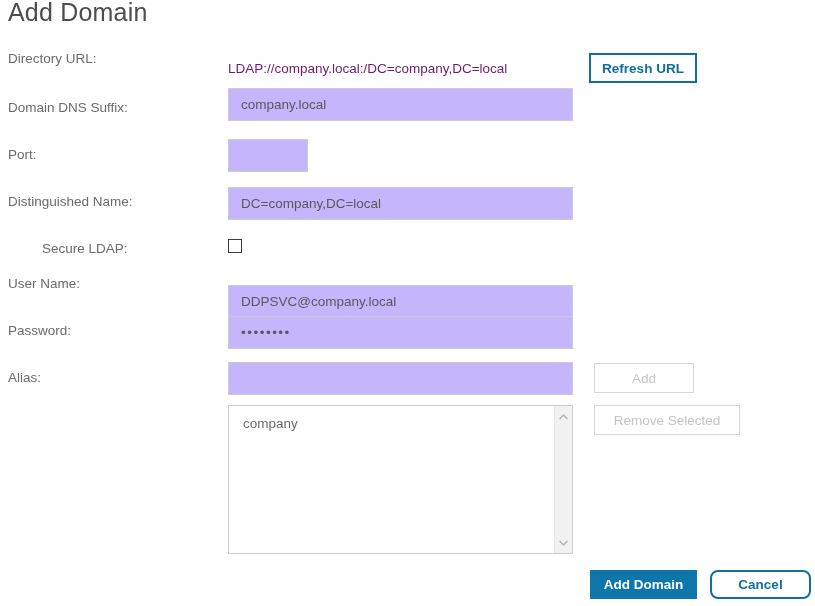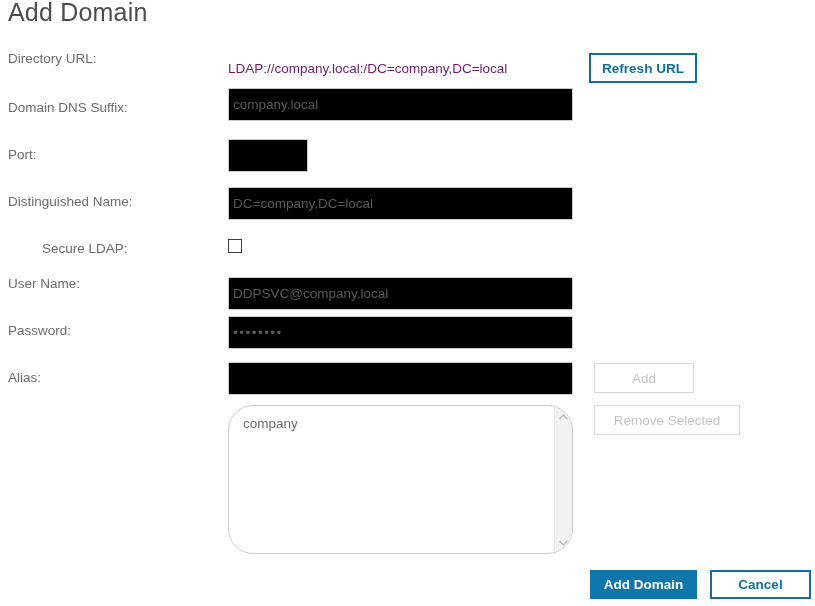--- a/index.html
+++ b/index.html
@@ -44,26 +44,26 @@
     position: absolute;
     left: 228px;
     font-size: 13.5px;
     color: #701a75;
     white-space: nowrap;
   }
   .text-input {
     position: absolute;
     left: 228px;
     box-sizing: border-box;
-    background: #000000;
+    background: #c4b5fd;
     border: 1px solid #cccccc;
     font-family: "Liberation Sans", sans-serif;
     font-size: 13.5px;
     color: #5a5a5a;
-    padding: 0 4px;
+    padding: 0 12px;
     outline: none;
   }
   .text-input::placeholder { color: #b3b3b3; }
 
   .checkbox-box {
     position: absolute;
     left: 228px;
     width: 14px;
     height: 14px;
     box-sizing: border-box;
@@ -168,45 +168,45 @@
   <div class="field-label" style="top:147px;">Port:</div>
   <input class="text-input" type="text" style="top: 139px; width: 80px; height: 33px;" value="">
 
   <div class="field-label" style="top:194px;">Distinguished Name:</div>
   <input class="text-input" type="text" style="top: 187px; width: 345px; height: 33px;" value="DC=company,DC=local">
 
   <div class="field-label" style="top:241px;margin-left:34px;">Secure LDAP:</div>
   <div class="checkbox-box" style="top:239px;"></div>
 
   <div class="field-label" style="top:276px;">User Name:</div>
-  <input class="text-input" type="text" style="top: 277px; width: 345px; height: 33px;" value="DDPSVC@company.local">
+  <input class="text-input" type="text" style="top: 285px; width: 345px; height: 33px;" value="DDPSVC@company.local">
 
   <div class="field-label" style="top:323px;">Password:</div>
   <input class="text-input" type="text" style="top: 316px; width: 345px; height: 33px; letter-spacing: 1.5px;" value="••••••••">
 
   <div class="field-label" style="top:370px;">Alias:</div>
   <input class="text-input" type="text" style="top: 362px; width: 345px; height: 33px;" value="">
   <div class="btn btn-disabled" style="left:586px; top:363px; width:100px; height:30px;">Add</div>
 
-  <div class="listbox" style="left:228px; top:405px; width:345px; height:149px;border-radius:25px;">
+  <div class="listbox" style="left:228px; top:405px; width:345px; height:149px;">
     <div class="listbox-items">
       <div class="list-item">company</div>
     </div>
     <div class="scrollbar">
       <div class="scroll-arrow up">
         <svg width="9" height="6" viewBox="0 0 9 6" aria-hidden="true">
           <path d="M0.6 5 L4.5 1 L8.4 5" fill="none" stroke="#b5b5b5" stroke-width="1.4"></path>
         </svg>
       </div>
       <div class="scroll-arrow down">
         <svg width="9" height="6" viewBox="0 0 9 6" aria-hidden="true">
           <path d="M0.6 1 L4.5 5 L8.4 1" fill="none" stroke="#b5b5b5" stroke-width="1.4"></path>
         </svg>
       </div>
     </div>
   </div>
 
   <div class="btn btn-disabled" style="left:586px; top:405px; width:146px; height:30px;">Remove Selected</div>
 
   <div class="btn btn-primary" style="left:590px; top:570px; width:107px; height:29px;">Add Domain</div>
-  <div class="btn btn-outline" style="left:710px; top:570px; width:101px; height:29px;">Cancel</div>
+  <div class="btn btn-outline" style="left:710px; top:570px; width:101px; height:29px;border-radius:8px;">Cancel</div>
 
 </div>
 
 </body></html>

